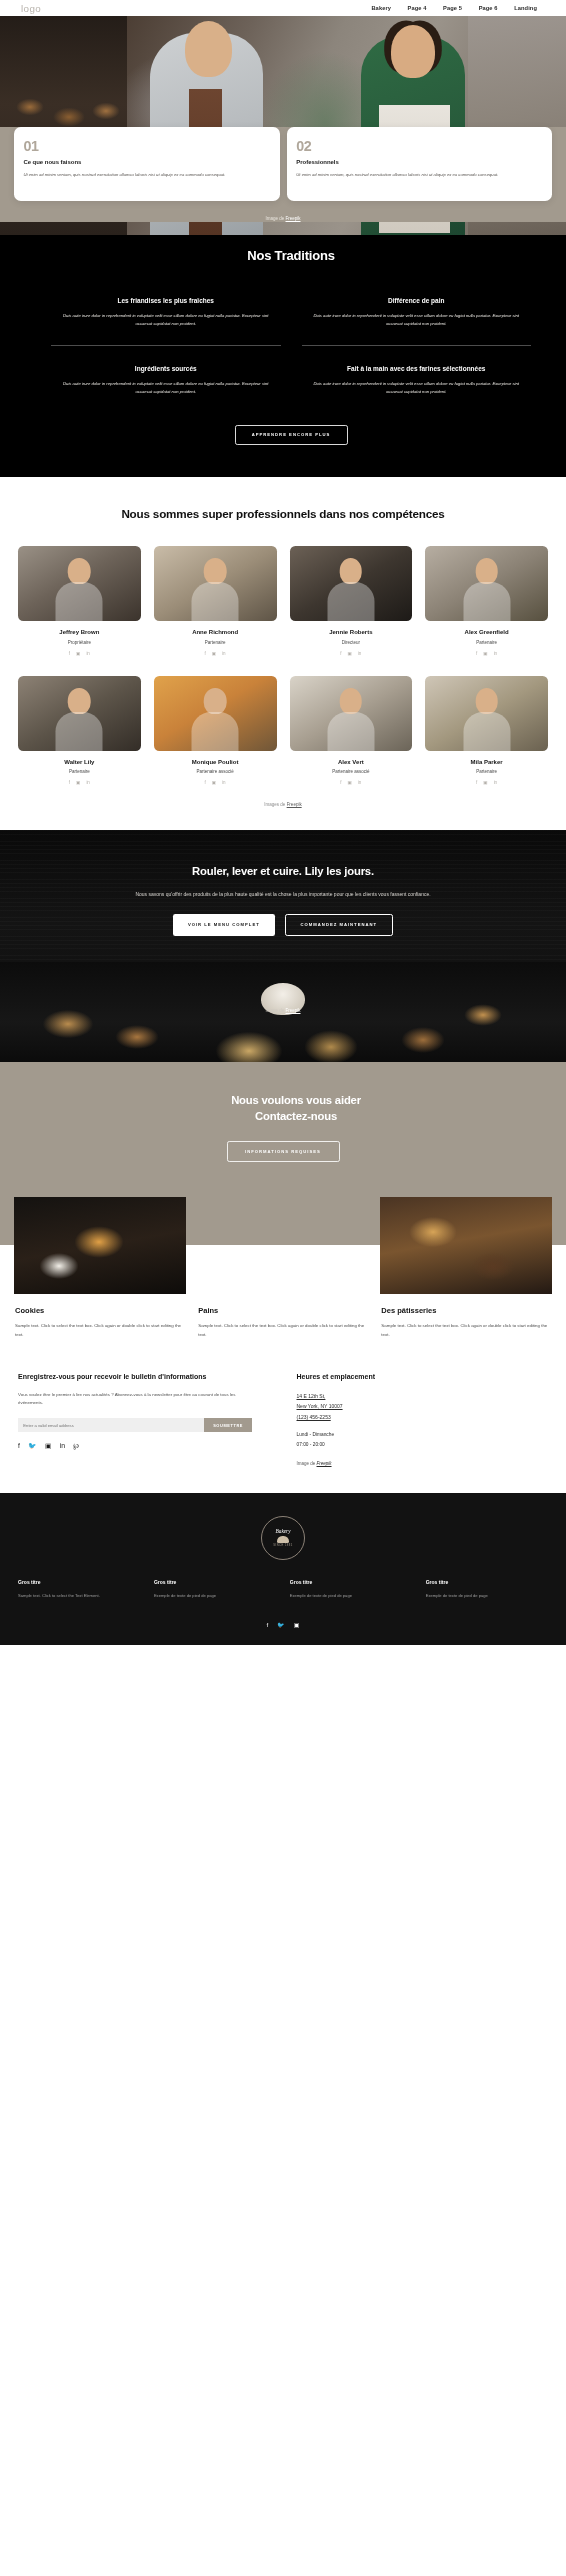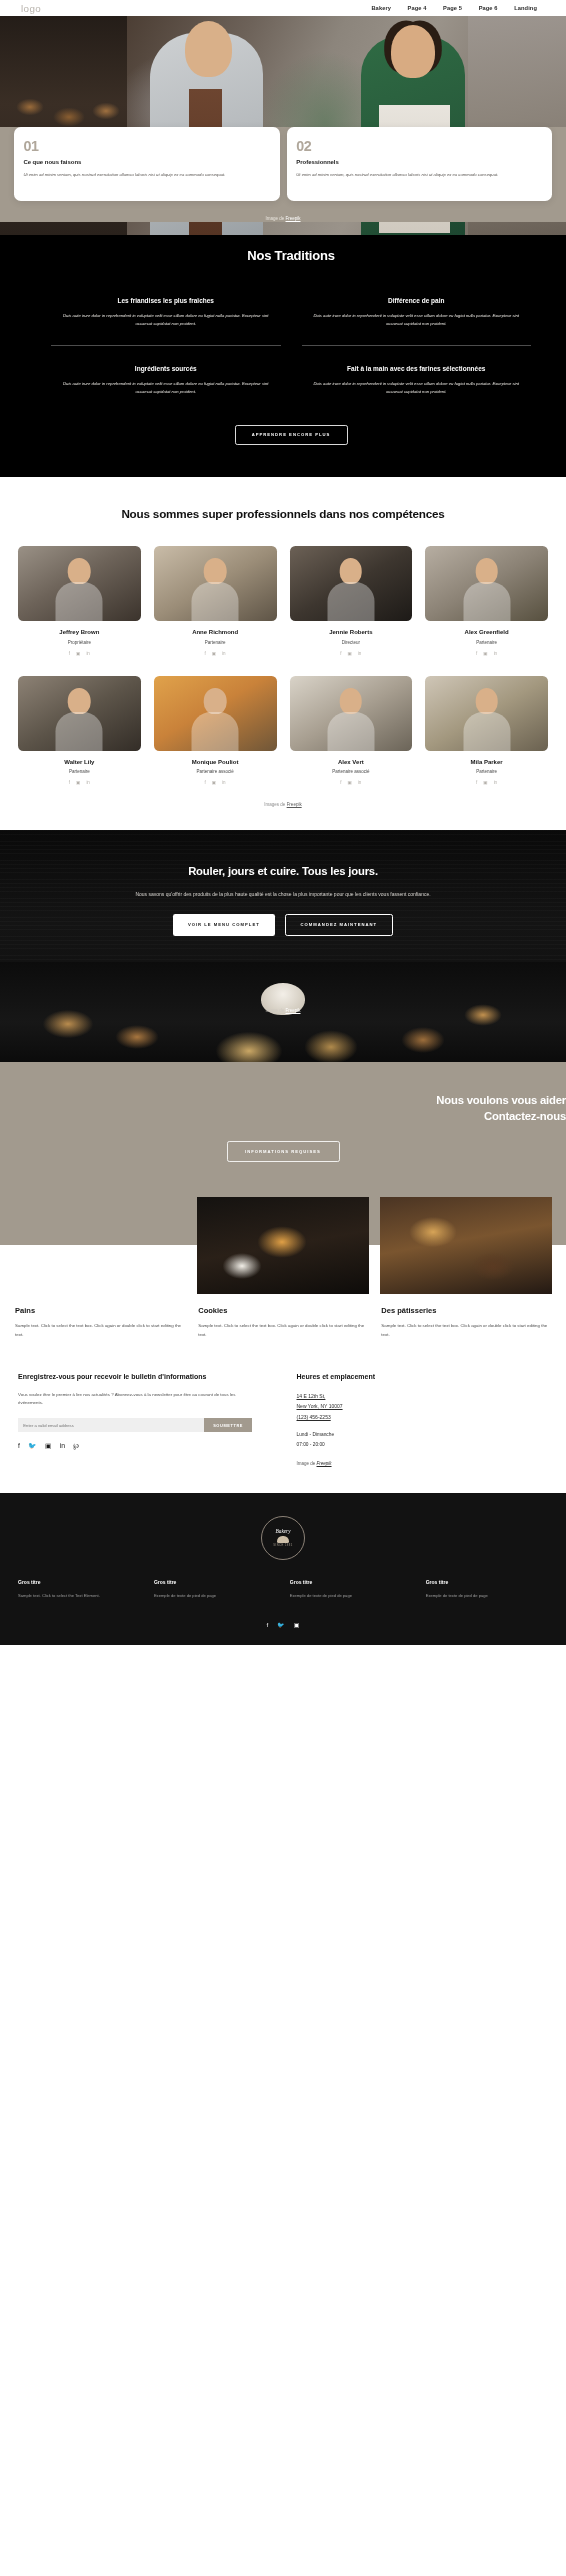--- a/index.html
+++ b/index.html
@@ -377,21 +377,21 @@
     z-index: 2;
   }
   .dark-credit a { color: #ffffff; text-decoration: underline; }
 
   
   .contact-band {
     background: #a29a8e;
     padding: 30px 0 35px 0;
   }
   .contact-title {
-    text-align: right;
+    text-align: center;
     color: #ffffff;
     font-size: 11.3px;
     font-weight: 800;
     line-height: 1.45;
     margin-bottom: 16.6px;
     letter-spacing: -0.2px;
     margin-left: 26px;
   }
 
   
@@ -764,21 +764,21 @@
       </div>
     </div>
 
   </div>
   <div class="credit" style="color:#8d8d8d;padding-top:16.6px;">
     <span>Images de </span><a href="#" style="color:#5a5a5a;">Freepik</a>
   </div>
 </section>
 
 <section class="dark-cta">
-  <h2 class="dark-title">Rouler, jours et cuire. Tous les jours.</h2>
+  <h2 class="dark-title">Rouler, lever et cuire. Lily les jours.</h2>
   <p class="dark-sub">Nous savons qu'offrir des produits de la plus haute qualité est la chose la plus importante pour que les clients vous fassent confiance.</p>
   <div class="dark-btns">
     <button class="btn-white">VOIR LE MENU COMPLET</button>
     <button class="btn-ghost">COMMANDEZ MAINTENANT</button>
   </div>
   <div class="dark-photo">
     <div class="bowl"></div>
   </div>
   <div class="dark-credit">
     <span>Image de </span><a href="#">Freepik</a>
@@ -790,30 +790,30 @@
     <span>Nous voulons vous aider</span><br>
     <span>Contactez-nous</span>
   </h2>
   <button class="btn-outline">INFORMATIONS REQUISES</button>
 </section>
 
 <section class="products-wrap">
   <div class="products-bg"></div>
   <div class="products">
     <div>
+      <div class="product-photo pp2"></div>
+      <div class="product-body">
+        <div class="product-title">Cookies</div>
+        <div class="product-desc">Sample text. Click to select the text box. Click again or double click to start editing the text.</div>
+      </div>
+    </div>
+    <div>
       <div class="product-photo pp1"></div>
       <div class="product-body">
         <div class="product-title">Pains</div>
-        <div class="product-desc">Sample text. Click to select the text box. Click again or double click to start editing the text.</div>
-      </div>
-    </div>
-    <div>
-      <div class="product-photo pp2"></div>
-      <div class="product-body">
-        <div class="product-title">Cookies</div>
         <div class="product-desc">Sample text. Click to select the text box. Click again or double click to start editing the text.</div>
       </div>
     </div>
     <div>
       <div class="product-photo pp3"></div>
       <div class="product-body">
         <div class="product-title">Des pâtisseries</div>
         <div class="product-desc">Sample text. Click to select the text box. Click again or double click to start editing the text.</div>
       </div>
     </div>

